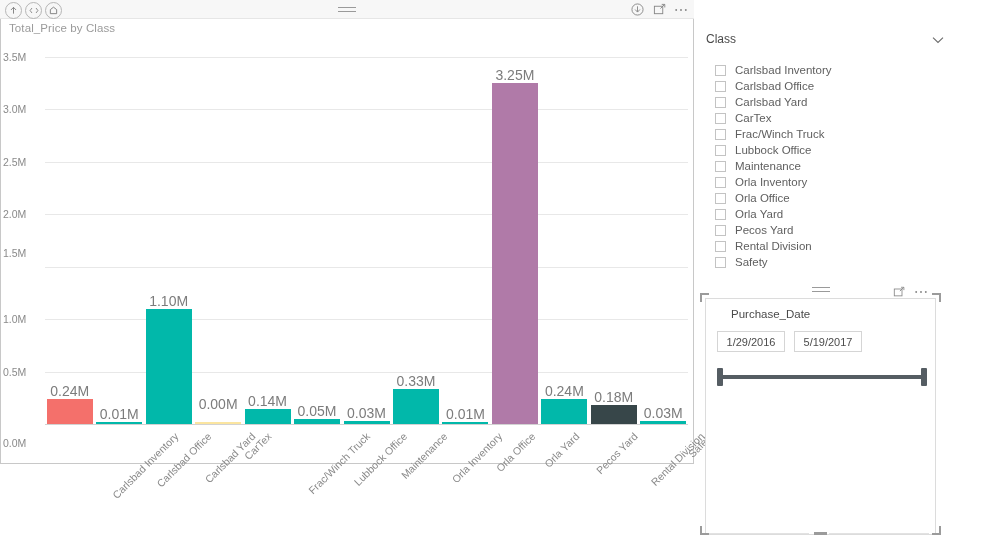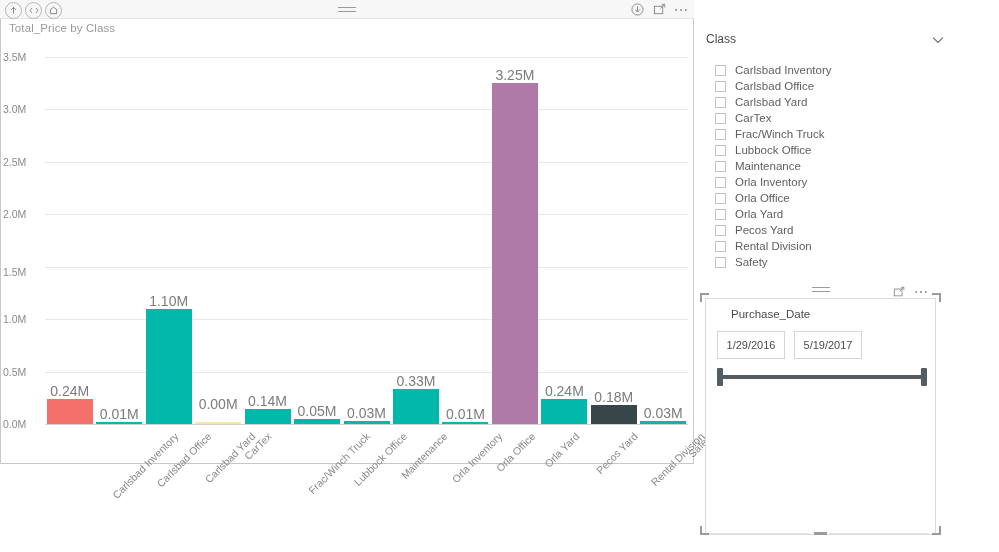--- a/index.html
+++ b/index.html
@@ -131,21 +131,21 @@
     border: 1px solid #dcdcdc;
     box-sizing: border-box;
     background: #fff;
   }
   #date-title {
     position: absolute; left: 11px; top: 9px;
     font-size: 11.5px; color: #4a4a4a; margin-left: 14px;
   }
   .date-box {
     position: absolute; top: 32px;
-    height: 28px; width: 68px;
+    height: 21px; width: 68px;
     border: 1px solid #d5d5d5;
     box-sizing: border-box;
     display: flex; align-items: center; justify-content: center;
     font-size: 11px; color: #4c4c4c;
     background: #fff;
   }
   #slider-track {
     position: absolute; left: 11px; top: 76px;
     width: 210px; height: 4px; background: #555d63;
   }
@@ -211,27 +211,27 @@
             <circle cx="13.5" cy="3" r="1.1" fill="#878787"></circle>
           </svg>
         </div>
       </div>
     </div>
 
     <div id="chart-body">
       <div id="chart-title">Total_Price by Class</div>
       <div id="axes">
           <div class="axisline" style="top: 405px;"></div>
-          <div class="ytick" style="top: 405px;">0.0M</div>
+          <div class="ytick" style="top: 424px;">0.0M</div>
           <div class="gridline" style="top: 352.571px;"></div>
           <div class="ytick" style="top: 352.571px;">0.5M</div>
           <div class="gridline" style="top: 300.143px;"></div>
           <div class="ytick" style="top: 300.143px;">1.0M</div>
           <div class="gridline" style="top: 247.714px;"></div>
-          <div class="ytick" style="top: 253px;">1.5M</div>
+          <div class="ytick" style="top: 234px;">1.5M</div>
           <div class="gridline" style="top: 195.286px;"></div>
           <div class="ytick" style="top: 195.286px;">2.0M</div>
           <div class="gridline" style="top: 142.857px;"></div>
           <div class="ytick" style="top: 142.857px;">2.5M</div>
           <div class="gridline" style="top: 90.4286px;"></div>
           <div class="ytick" style="top: 90.4286px;">3.0M</div>
           <div class="gridline" style="top: 38px;"></div>
           <div class="ytick" style="top: 38px;">3.5M</div>
         </div>
       <div id="bars">

